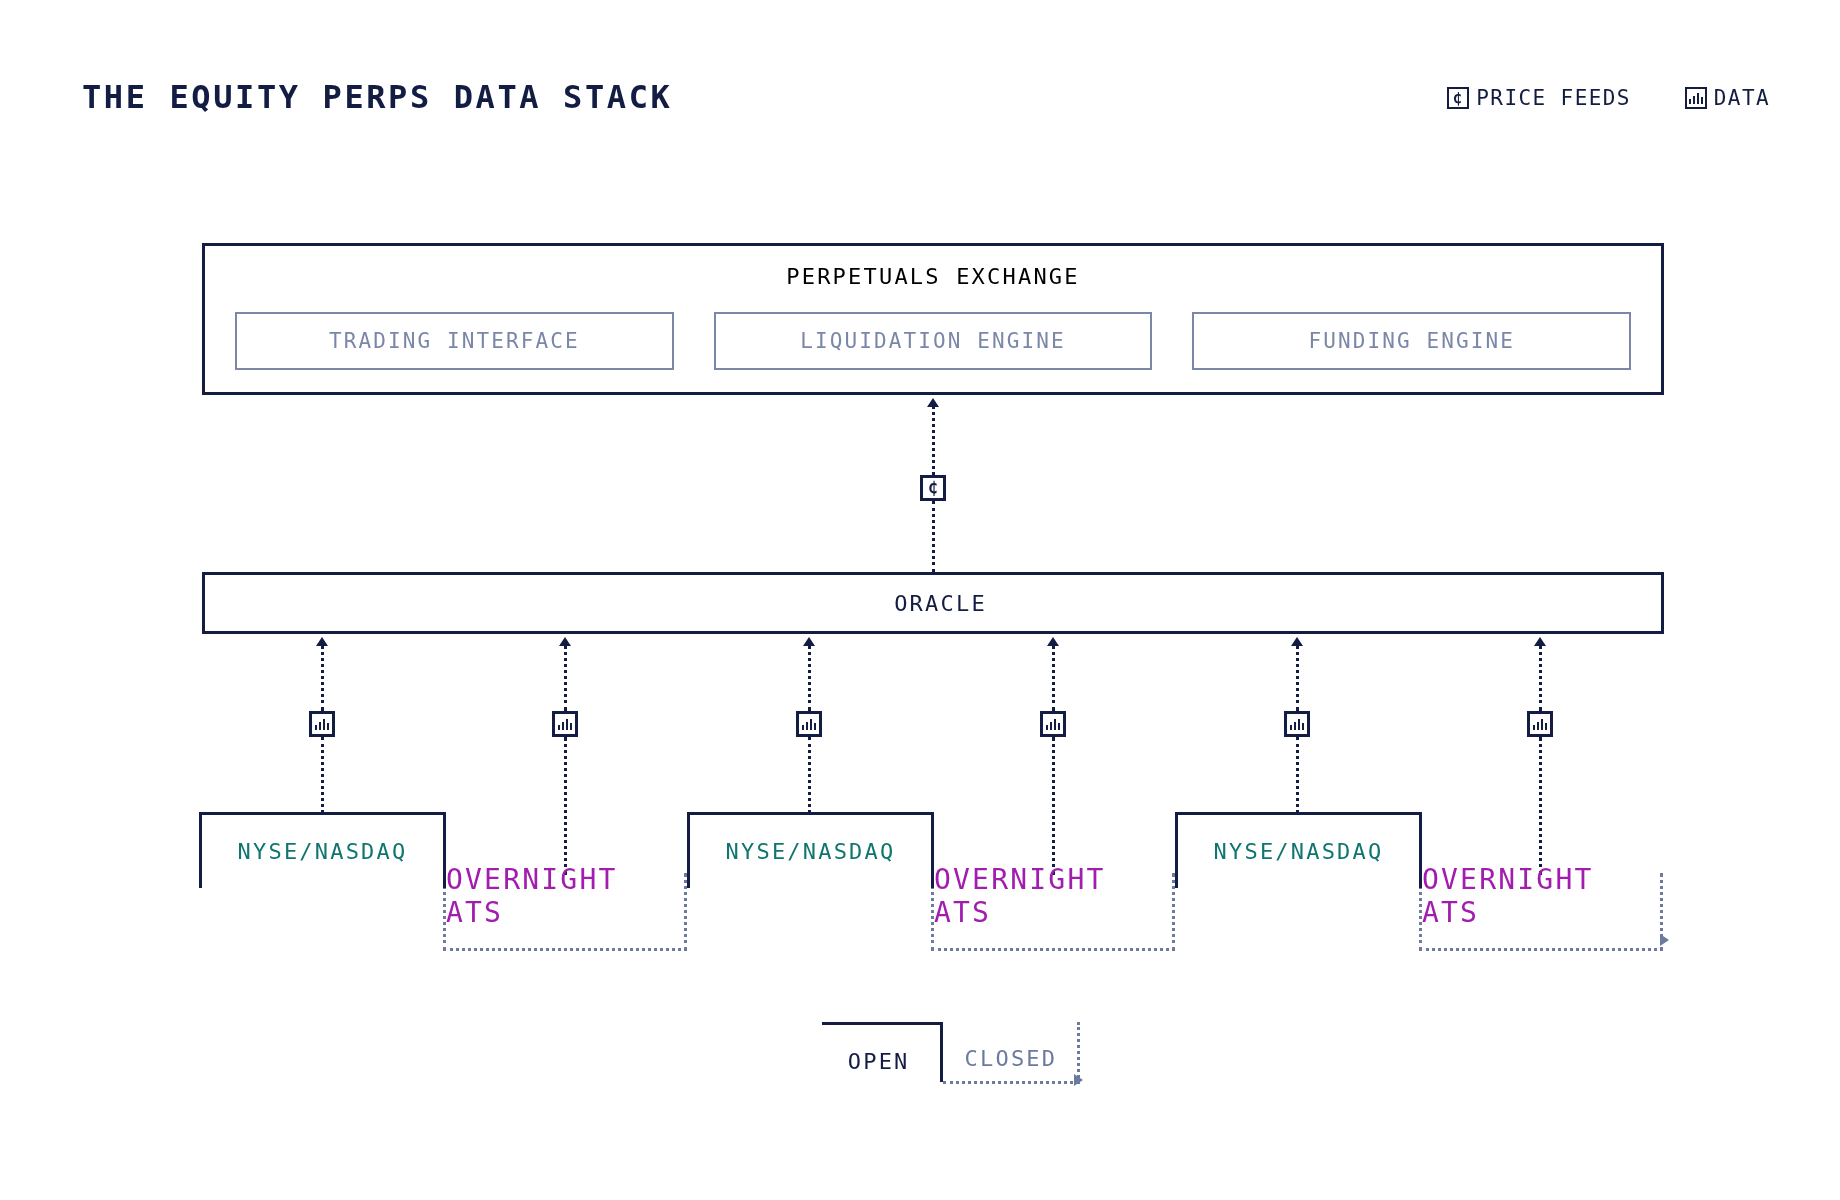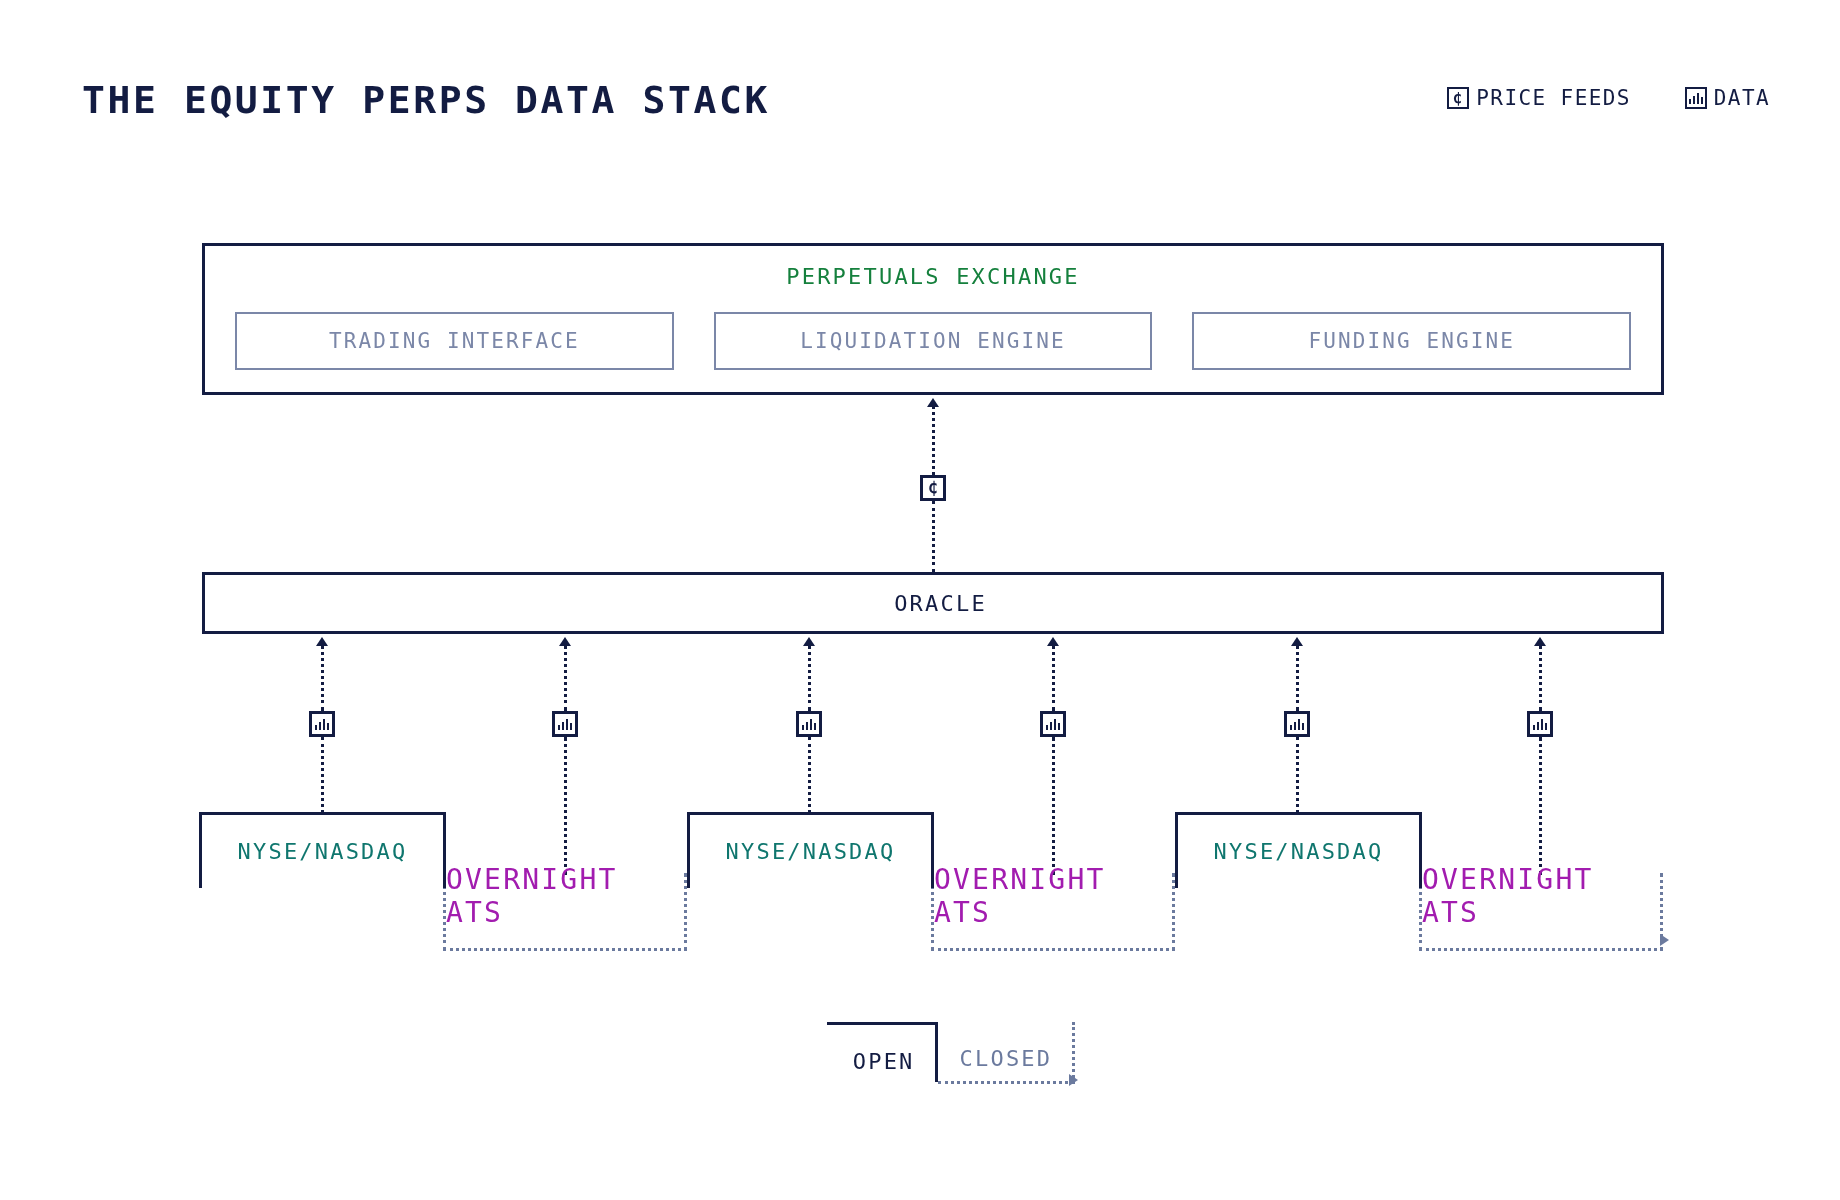--- a/index.html
+++ b/index.html
@@ -14,21 +14,21 @@
     font-family: "DejaVu Sans Mono", "Liberation Mono", monospace;
     color: #131c42;
     overflow: hidden;
   }
 
   
   #page-title {
     position: absolute;
     left: 82px;
     top: 78px;
-    font-size: 38px;
+    font-size: 32px;
     font-weight: bold;
     letter-spacing: 2.6px;
     color: #131c42;
     white-space: nowrap;
   }
   #legend {
     position: absolute;
     right: 70px;
     top: 86px;
     display: flex;
@@ -94,21 +94,21 @@
     box-sizing: border-box;
   }
   #exchange-title {
     position: absolute;
     top: 18px;
     left: 0;
     width: 100%;
     text-align: center;
     font-size: 22px;
     letter-spacing: 2.2px;
-    color: #15803d;
+    color: #000000;
   }
   #exchange-modules {
     position: absolute;
     left: 30px;
     right: 30px;
     top: 66px;
     display: flex;
     gap: 40px;
   }
   .module {
@@ -229,21 +229,21 @@
     gap: 0;
   }
   #ms-label {
     font-size: 22px;
     letter-spacing: 2.2px;
     color: #131c42;
     padding-top: 24px;
   }
   #ms-open {
     margin-left: 36px;
-    padding: 24px 20px 8px 26px;
+    padding: 24px 30px 8px 26px;
     border-top: 3px solid #131c42;
     border-right: 3px solid #131c42;
     font-size: 22px;
     letter-spacing: 2.2px;
     color: #131c42;
     box-sizing: border-box;
   }
   #ms-closed {
     padding: 24px 20px 10px 22px;
     border-bottom: 3px dotted #6b7a9e;

